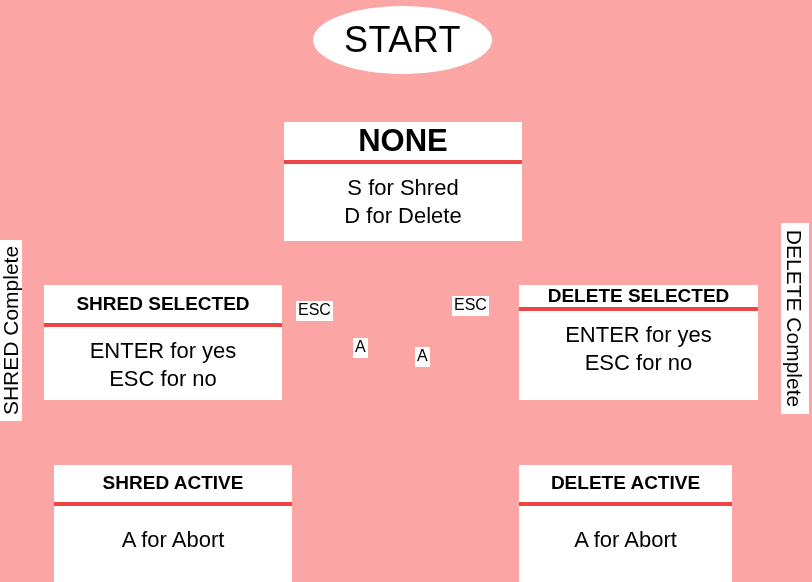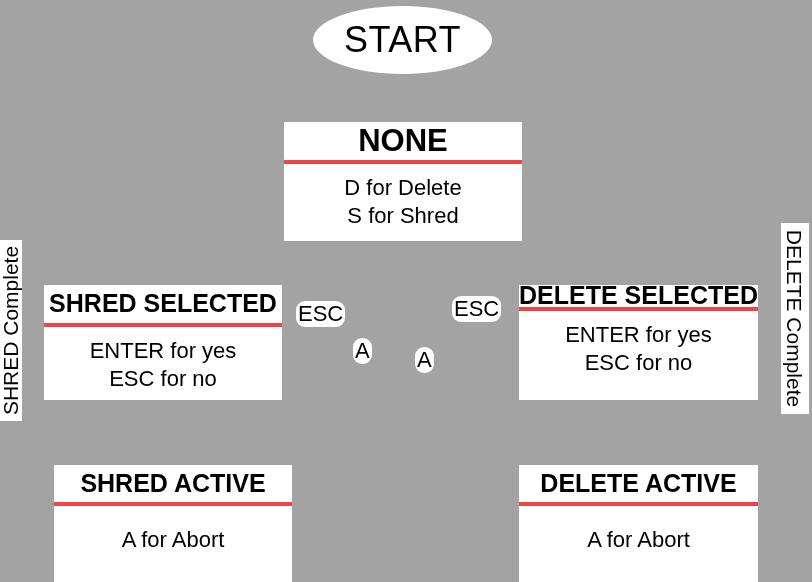--- a/index.html
+++ b/index.html
@@ -4,21 +4,21 @@
 <style>
   html, body {
     margin: 0;
     padding: 0;
     background: #000000;
   }
   #canvas {
     position: relative;
     width: 812px;
     height: 582px;
-    background: #a3a3a3;
+    background: #fca5a5;
     overflow: hidden;
     font-family: "Liberation Sans", sans-serif;
   }
 
   
   .start-node {
     position: absolute;
     background: #ffffff;
     border-radius: 50%;
     display: flex;
@@ -46,21 +46,21 @@
     box-sizing: border-box;
     padding: 3px 14px 4px 14px;
     border-bottom: 4px solid #ef4444;
     display: flex;
     align-items: center;
     justify-content: center;
   }
   .state-title {
     color: #000000;
     font-weight: bold;
-    font-size: 25px;
+    font-size: 19px;
     line-height: 1.15;
     white-space: nowrap;
   }
   .state-title.big {
     font-size: 31px;
   }
   .state-body {
     flex: 1 1 auto;
     display: flex;
     flex-direction: column;
@@ -73,25 +73,24 @@
     font-size: 22px;
     line-height: 1.28;
     white-space: nowrap;
   }
 
   
   .edge-label {
     position: absolute;
     background: #ffffff;
     color: #000000;
-    font-size: 22px;
+    font-size: 16px;
     line-height: 1.05;
     padding: 1px 2px 2px 2px;
     white-space: nowrap;
-    border-radius: 9px;
   }
 
   
   .side-label {
     position: absolute;
     background: #ffffff;
     color: #000000;
     font-size: 21px;
     line-height: 1;
     display: flex;
@@ -115,22 +114,22 @@
 
   <div class="start-node" style="left:313px; top:6px; width:179px; height:68px;">
     <span class="start-label">START</span>
   </div>
 
   <div class="state-box" style="left:284px; top:122px; width:238px; height:119px;">
     <div class="state-title-cell" style="height:42px;">
       <span class="state-title big">NONE</span>
     </div>
     <div class="state-body">
+      <span class="state-line">S for Shred</span>
       <span class="state-line">D for Delete</span>
-      <span class="state-line">S for Shred</span>
     </div>
   </div>
 
   <div class="state-box" style="left:44px; top:285px; width:238px; height:115px;">
     <div class="state-title-cell" style="height:42px;">
       <span class="state-title">SHRED SELECTED</span>
     </div>
     <div class="state-body">
       <span class="state-line">ENTER for yes</span>
       <span class="state-line">ESC for no</span>
@@ -149,21 +148,21 @@
 
   <div class="state-box" style="left:44px; top:465px; width:238px; height:117px;margin-left:10px;">
     <div class="state-title-cell" style="height:41px;">
       <span class="state-title">SHRED ACTIVE</span>
     </div>
     <div class="state-body" style="padding-top:20px;">
       <span class="state-line">A for Abort</span>
     </div>
   </div>
 
-  <div class="state-box" style="left:519px; top:465px; width:239px; height:117px;">
+  <div class="state-box" style="left:519px; top:465px; width:213px; height:117px;">
     <div class="state-title-cell" style="height:41px;">
       <span class="state-title">DELETE ACTIVE</span>
     </div>
     <div class="state-body" style="padding-top:20px;">
       <span class="state-line">A for Abort</span>
     </div>
   </div>
 
   <div class="edge-label" style="left:296px; top:301px;">ESC</div>
 

